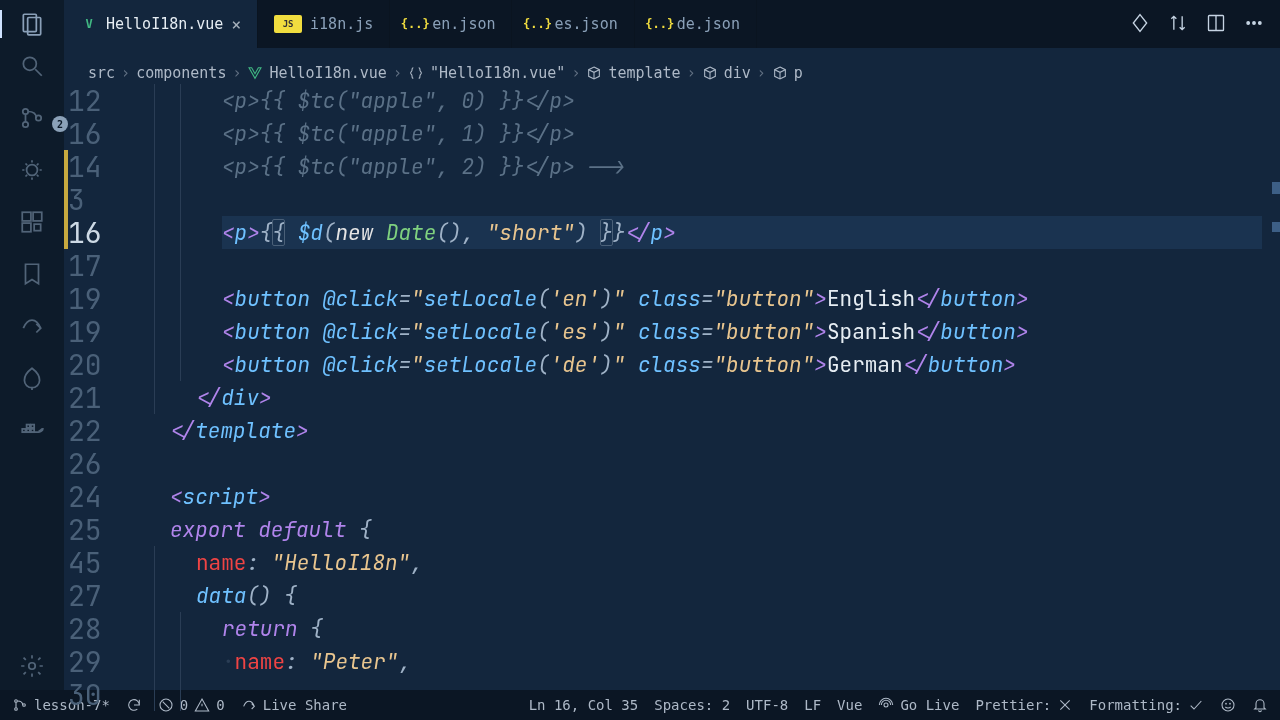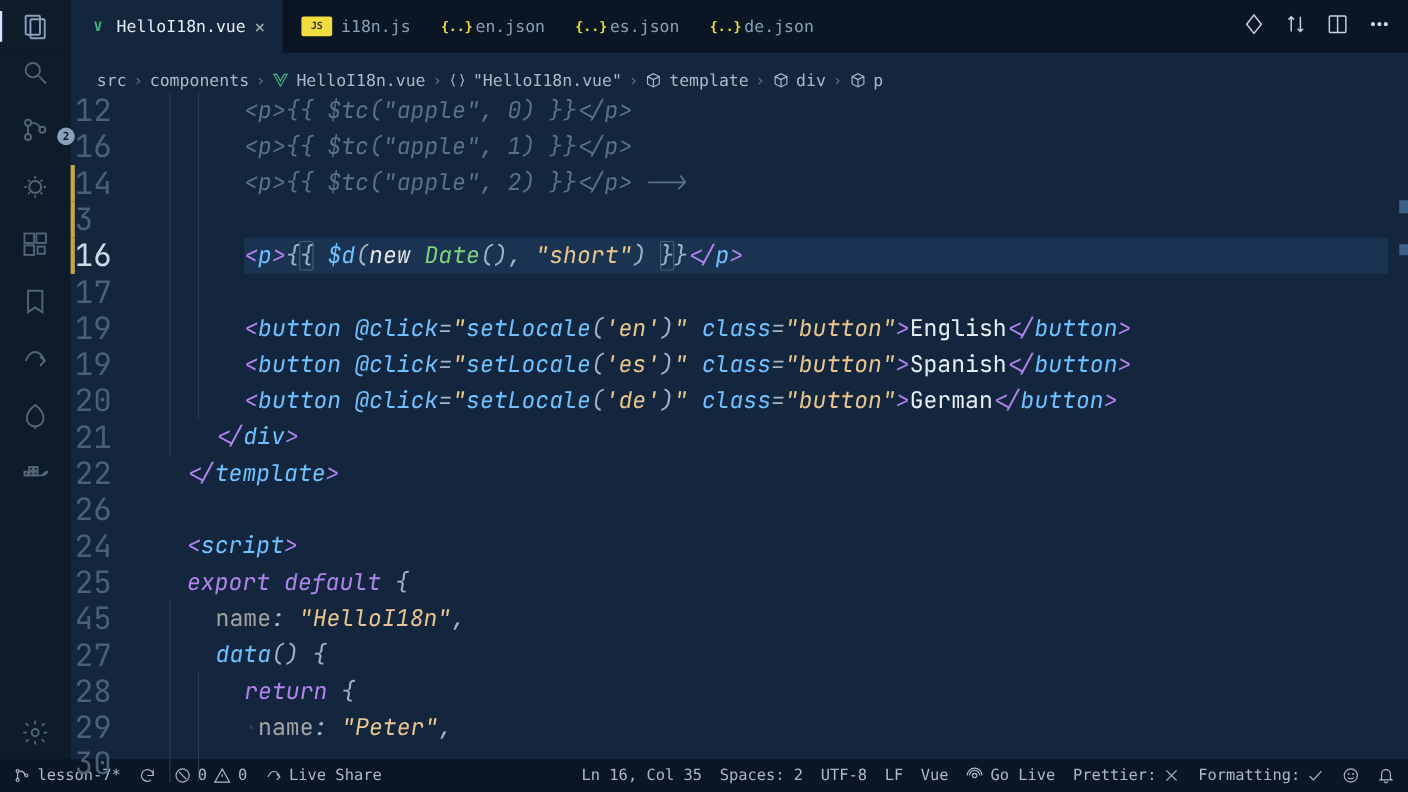--- a/index.html
+++ b/index.html
@@ -111,21 +111,21 @@
 .c-comment { color:#5b7187; }
 .c-tag     { color:#6fc1ff; font-style:italic; }
 .c-brkt    { color:#b084eb; }
 .c-func    { color:#6fc1ff; }
 .c-kw      { color:#e5e5e5; }
 .c-class   { color:#7fd17f; }
 .c-str     { color:#e8c58f; }
 .c-attr    { color:#6fc1ff; }
 .c-text    { color:#e6edf3; font-style:normal; }
 .c-punc    { color:#9fb2c7; }
-.c-prop    { color:#a3a3a3; font-style:normal; }
+.c-prop    { color:#ef4444; font-style:normal; }
 .c-rkw     { color:#b084eb; }
 .c-match   { outline:1px solid #4a6078; outline-offset:-1px; border-radius:2px; }
 .ws { color:#2a3d55; font-style:normal; }
 
 .minimap { width:18px; background:#13263d; position:relative; }
 .minimap .zone { position:absolute; right:0; width:8px; background:#5a85b8; opacity:0.6; }
 .status {
   height:30px; background:#0b1624; display:flex; align-items:center;
   font-size:14px; color:#aeb9c7; padding:0 12px; gap:16px;
 }

